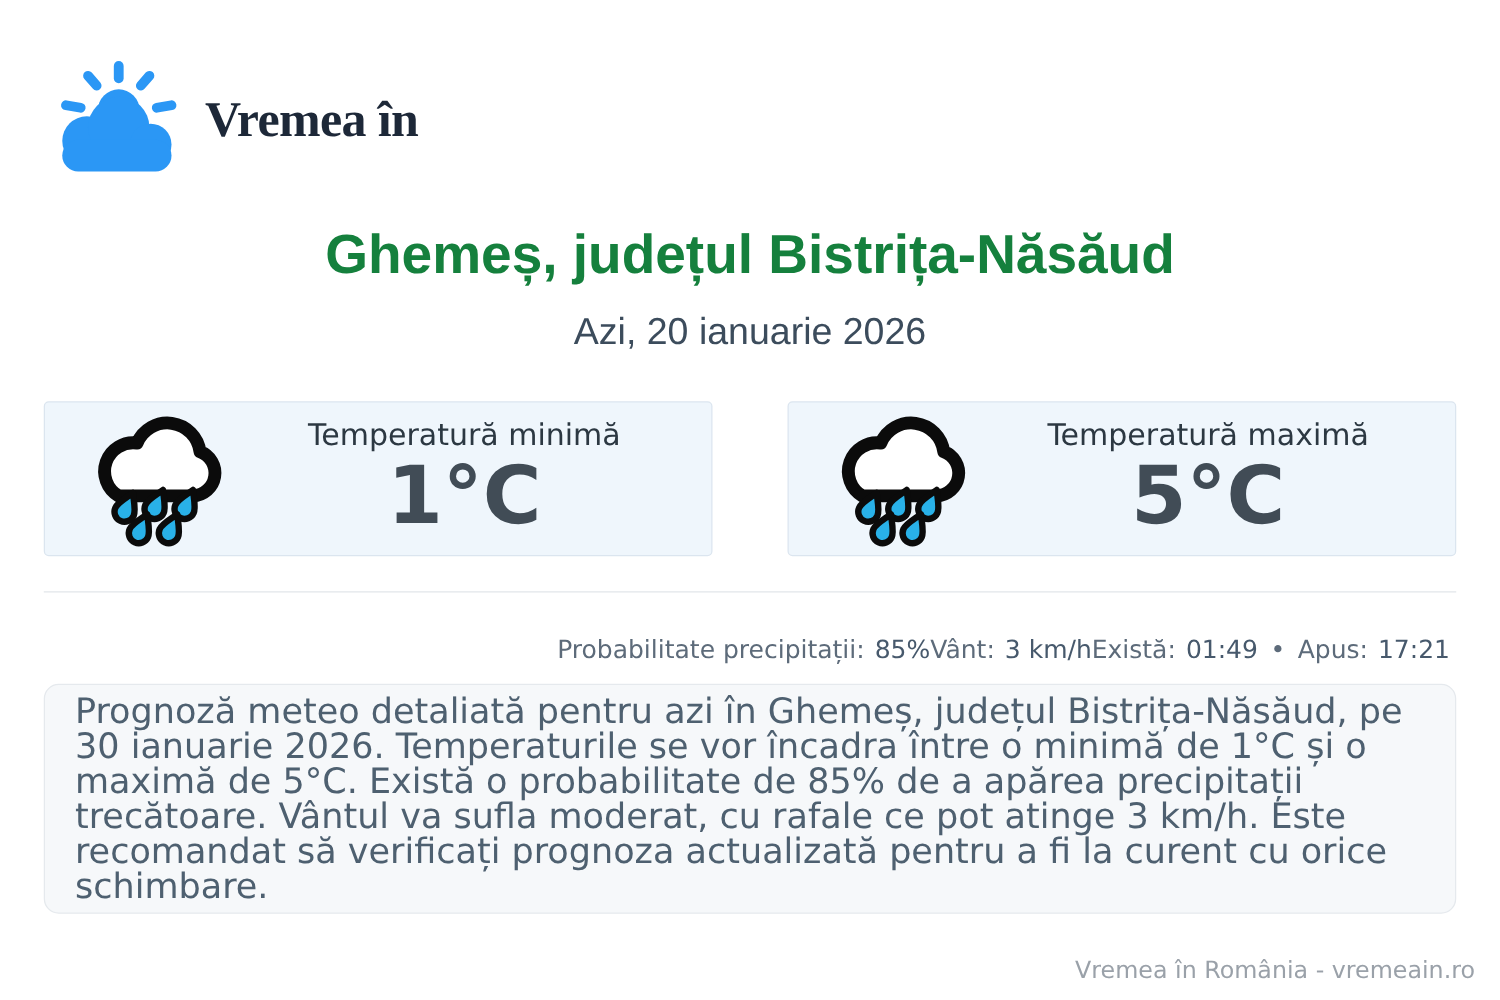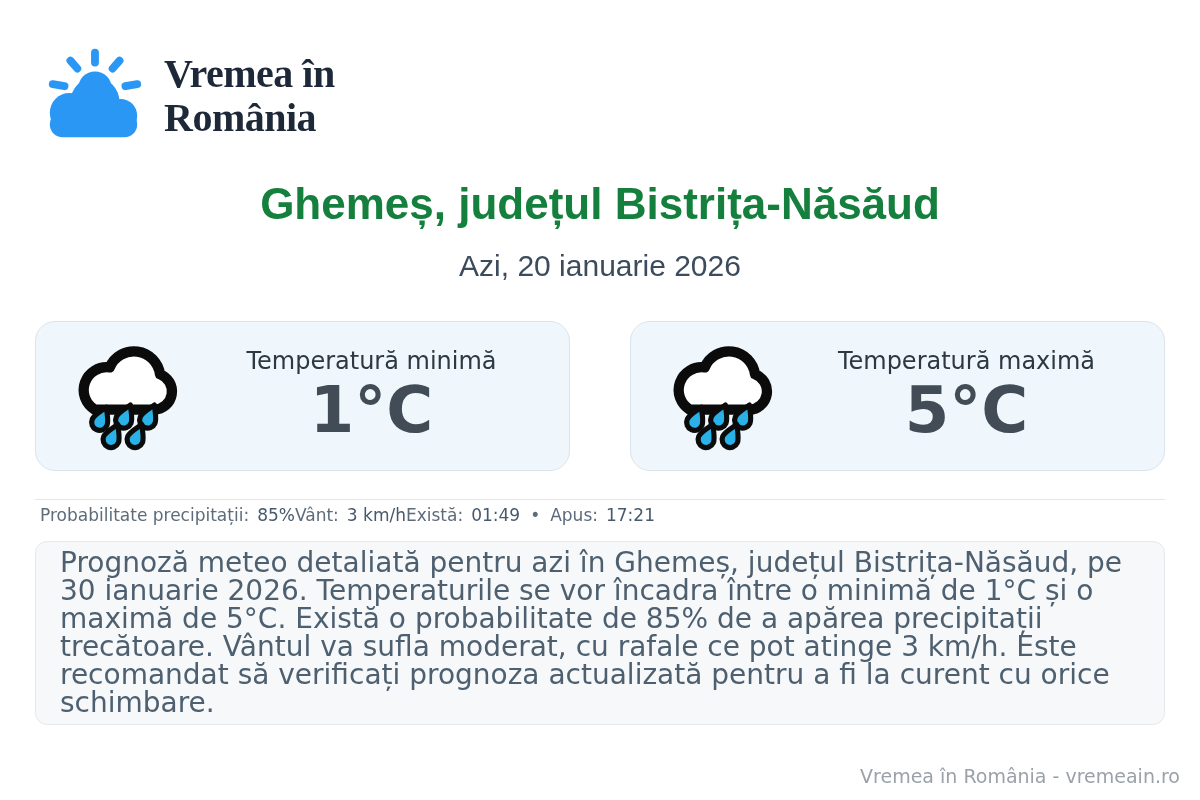--- a/index.html
+++ b/index.html
@@ -37,47 +37,47 @@
     text-align: center;
     font-family: "Liberation Sans", sans-serif;
     font-size: 30px;
     color: #3c4c5c;
   }
 
   
   .cards { display: flex; gap: 60px; margin-top: 38px; }
   .card {
     flex: 1;
-    height: 150px;
+    height: 124px;
     background: #eff6fc;
     border: 1px solid #dbe5ef;
-    border-radius: 20px;
+    border-radius: 4px;
     display: flex;
     align-items: center;
     padding: 0 18px 0 28px;
   }
   .card-icon { width: 128px; height: 120px; flex: 0 0 auto; }
   .card-text { flex: 1; text-align: center; }
   .card-label { font-size: 24px; color: #2c3842; }
   .card-value {
     font-size: 64px;
     font-weight: 700;
     color: #414c56;
     line-height: 1.05;
     margin-top: 2px;
   }
 
   
   .divider { border: none; border-top: 1px solid #e2e6ea; margin-top: 28px; }
   .stats {
     display: flex;
-    justify-content: flex-start;
+    justify-content: flex-end;
     align-items: baseline;
-    margin-top: 5px;
-    font-size: 17px;
+    margin-top: 33px;
+    font-size: 20px;
     padding: 0 5px;
   }
   .s-label { color: #5d6b7a; }
   .s-value { color: #47596c; }
   .s-label { margin-right: 8px; }
   .s-bullet { color: #5d6b7a; margin: 0 10px; }
 
   
   .desc {
     margin-top: 16px;
@@ -116,21 +116,20 @@
       <g fill="#2b97f5">
         <circle cx="56" cy="42" r="17"></circle>
         <circle cx="30" cy="67" r="20"></circle>
         <circle cx="56" cy="56" r="25"></circle>
         <circle cx="82" cy="70" r="17"></circle>
         <rect x="10" y="66" width="89" height="26" rx="13"></rect>
       </g>
     </svg>
     <div class="logo-text">
       <div>Vremea în</div>
-      <div>România</div>
     </div>
   </header>
 
   <h1 class="page-title">Ghemeș, județul Bistrița-Năsăud</h1>
   <div class="page-subtitle">Azi, 20 ianuarie 2026</div>
 
   <div class="cards">
 
     <section class="card">
       <svg class="card-icon" viewBox="3 10 112 100" aria-hidden="true">

